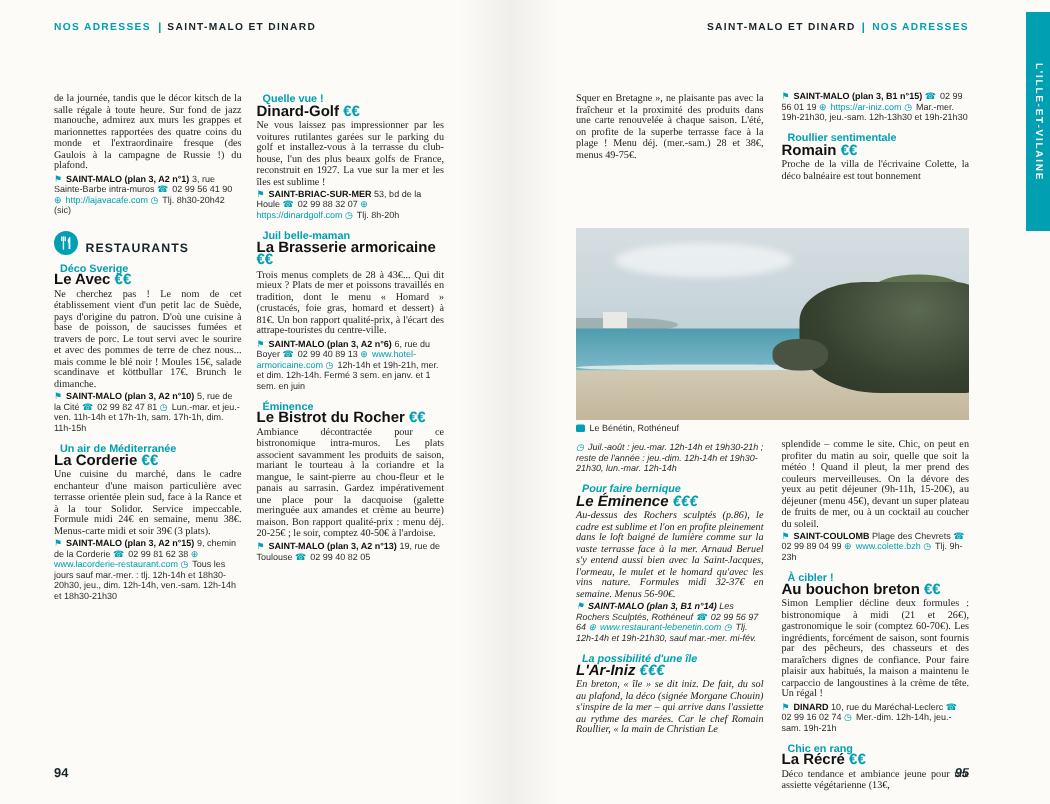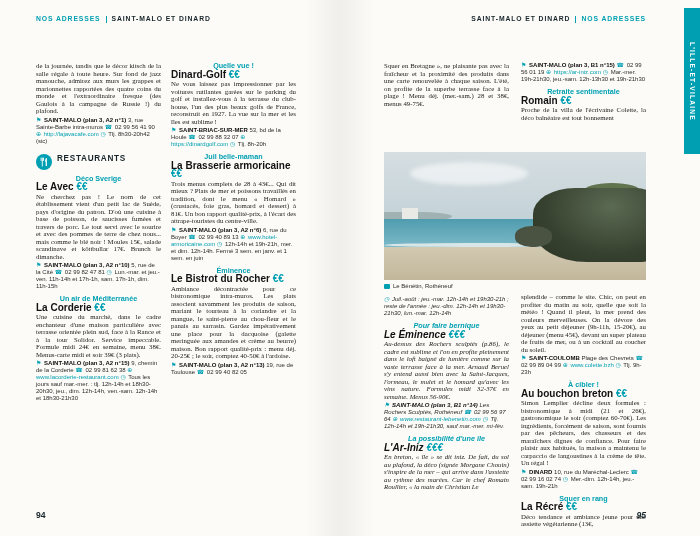--- a/index.html
+++ b/index.html
@@ -33,33 +33,33 @@
   .c2 { left:171px; top:62px; width:125px; }
   .c3top { left:384px; top:62px; width:125px; }
   .c4top { left:521px; top:62px; width:125px; }
   .c3bot { left:384px; top:296px; width:125px;font-style:italic; }
   .c4bot { left:521px; top:293px; width:125px; }
   
   .body {
     font-family:"Liberation Serif", serif; font-size:6.8px; line-height:7.5px;
     text-align:justify; margin:0 0 2px; color:#1b1b1b; overflow-wrap:break-word;
   }
-  .kicker { color:var(--accent); font-weight:bold; font-size:7.2px; line-height:8.5px; margin:5px 16px 0;text-align:center; }
+  .kicker { color:var(--accent); font-weight:bold; font-size:7.2px; line-height:8.5px; margin:5px 4px 0; }
   .rname  { font-weight:bold; font-size:10px; line-height:8.5px; margin:0 0 1px; color:#121212; }
   .price  { color:var(--accent); font-weight:bold; }
   .addr {
     font-size:6px; line-height:7px; margin:1px 0 4px; color:#2c2c2c;
     text-align:left; overflow-wrap:break-word;
   }
   .addr b { color:#101010; }
   .ic { color:var(--accent); margin-right:1px; }
   .url { color:var(--accent); }
   .entry { margin:0 0 3px; }
   
-  .sec { display:flex; align-items:flex-start; gap:5px; margin:9px 0 5px; }
+  .sec { display:flex; align-items:flex-end; gap:5px; margin:9px 0 5px; }
   .sec-icon { width:16px; height:16px; min-width:16px; border-radius:50%; background:var(--accent);
               display:flex; align-items:center; justify-content:center; }
   .sec-title { font-weight:bold; font-size:8.2px; letter-spacing:0.7px; color:#17252a; }
   
   .photo { position:absolute; left:384px; top:152px; width:262px; height:128px; overflow:hidden; background:#c7d4d9; }
   .ph-sky  { position:absolute; left:0; top:0; right:0; height:54%; background:linear-gradient(#d6dee1 0%, #c3d2d8 100%); }
   .ph-cloud{ position:absolute; left:10%; top:8%; width:45%; height:18%; background:rgba(255,255,255,0.55); border-radius:50%; filter:blur(2px); }
   .ph-sea  { position:absolute; left:0; top:52%; right:0; height:22%; background:linear-gradient(#4f9cae 0%, #7cb9c8 100%); }
   .ph-head { position:absolute; left:0; top:47%; width:26%; height:7%; background:#93a7a4; border-radius:0 50% 50% 0; opacity:0.75; }
   .ph-bldg { position:absolute; left:7%; top:44%; width:6%; height:8%; background:#e9eae6; }
@@ -226,21 +226,21 @@
     <p class="addr" style="margin-top:0">
       <span class="ic">⚑</span>
       <b>SAINT-MALO (plan 3, B1 n°15)</b>
       <span class="ic">☎</span>
       <span>02 99 56 01 19</span>
       <span class="ic">⊕</span>
       <span class="url">https://ar-iniz.com</span>
       <span class="ic">◷</span>
       <span>Mar.-mer. 19h-21h30, jeu.-sam. 12h-13h30 et 19h-21h30</span>
     </p>
-    <p class="kicker">Retraite sentimentale</p>
+    <p class="kicker">Roullier sentimentale</p>
     <p class="rname">
       <span>Romain</span>
       <span class="price">€€</span>
     </p>
     <p class="body">Proche de la villa de l'écrivaine Colette, la déco balnéaire est tout bonnement</p>
   </div>
 
   <div class="photo">
     <div class="ph-sky"></div>
     <div class="ph-cloud"></div>
@@ -319,21 +319,21 @@
         <b>DINARD</b>
         <span>10, rue du Maréchal-Leclerc</span>
         <span class="ic">☎</span>
         <span>02 99 16 02 74</span>
         <span class="ic">◷</span>
         <span>Mer.-dim. 12h-14h, jeu.-sam. 19h-21h</span>
       </p>
     </div>
 
     <div class="entry">
-      <p class="kicker">Squer en rang</p>
+      <p class="kicker">Chic en rang</p>
       <p class="rname">
         <span>La Récré</span>
         <span class="price">€€</span>
       </p>
       <p class="body">Déco tendance et ambiance jeune pour une assiette végétarienne (13€,</p>
     </div>
   </div>
 
   <div class="pn pn-left">94</div>
   <div class="pn pn-right">95</div>

